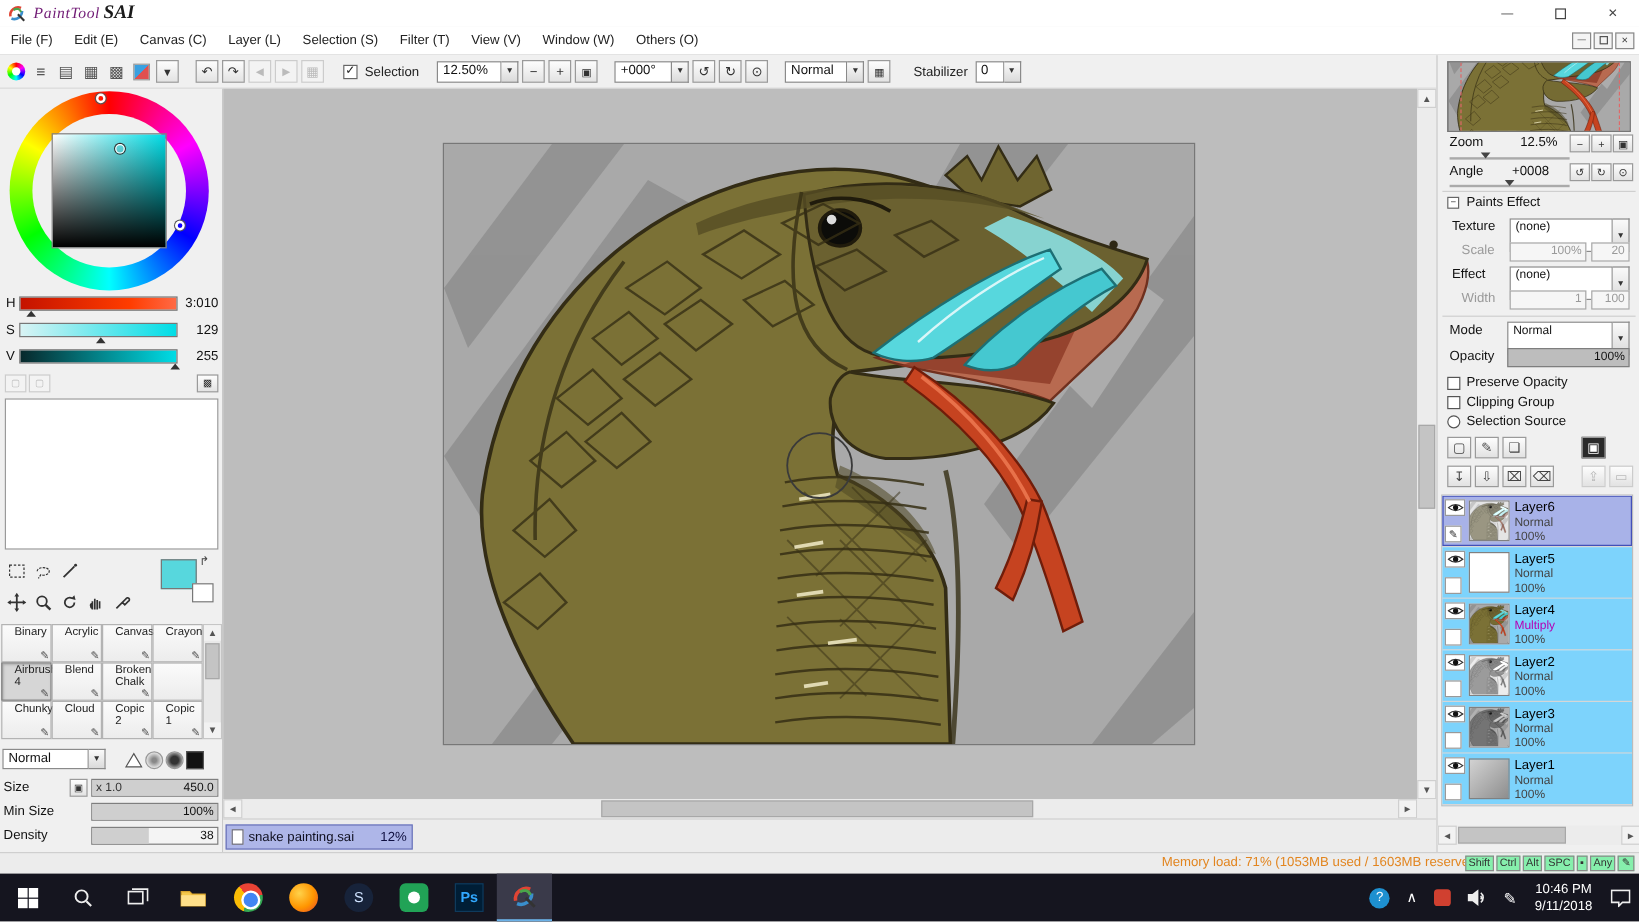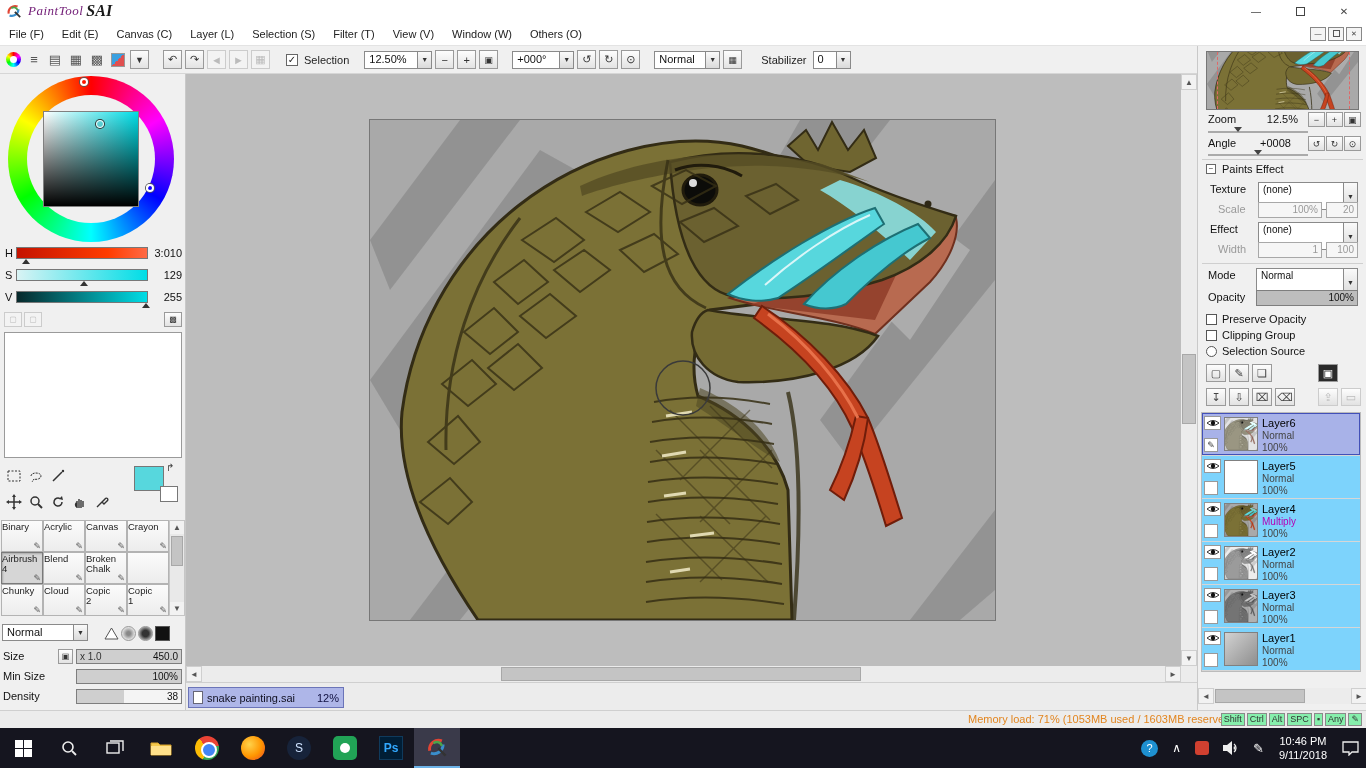--- a/index.html
+++ b/index.html
@@ -39,21 +39,21 @@
 .ringdot{position:absolute;width:8px;height:8px;border-radius:50%;border:2px solid #fff;box-shadow:0 0 0 1px #555}
 .svdot{position:absolute;width:8px;height:8px;border-radius:50%;border:1.5px solid #fff;box-shadow:0 0 0 1px #333}
 .hsvrow{position:absolute;left:0;width:186px;height:20px}
 .hsvlbl{position:absolute;left:5px;top:1px;font-size:11px}
 .hsvbar{position:absolute;left:16px;top:1px;width:132px;height:12px;border:1px solid #777}
 .hsvval{position:absolute;right:4px;top:1px;width:36px;text-align:right;font-size:11px}
 .mark{position:absolute;top:13px;width:0;height:0;border-left:4px solid transparent;border-right:4px solid transparent;border-bottom:5px solid #333}
 .scratch{position:absolute;left:4px;top:258px;width:178px;height:126px;background:#fff;border:1px solid #9a9a9a}
 .toolico{position:absolute;width:20px;height:20px;display:flex;align-items:center;justify-content:center}
 .bgrid{position:absolute;left:1px;top:446px;width:168px;height:96px;display:grid;grid-template-columns:repeat(4,42px);grid-template-rows:repeat(3,32px)}
-.bcell{border:1px solid #b3b3b3;background:linear-gradient(#fbfbfb,#ececec);position:relative;font-size:9.5px;padding:1px 0;white-space:pre-line;line-height:10px;color:#222}
+.bcell{border:1px solid #b3b3b3;background:linear-gradient(#fbfbfb,#ececec);position:relative;font-size:9.5px;padding:1px 10px;white-space:pre-line;line-height:10px;color:#222}
 .bcell.sel{background:#d6d6d6;border:1px solid #7a7a7a;box-shadow:inset 1px 1px 2px #aaa}
 .bcell .pg{position:absolute;right:1px;bottom:0;font-size:9px;color:#555}
 .vscroll-mini{position:absolute;left:169px;top:446px;width:16px;height:96px;background:#e9e9e9;border:1px solid #c6c6c6}
 .pslider{position:absolute;height:15px;border:1px solid #7e7e7e;background:#f4f4f4;font-size:10px}
 .psfill{position:absolute;left:0;top:0;bottom:0;background:#cfcfcf}
 .psval{position:absolute;right:3px;top:1px}
 .pspre{position:absolute;left:3px;top:1px;color:#333}
 .plabel{position:absolute;left:3px;font-size:11px}
 .shape{position:absolute;top:552px;width:15px;height:15px}
 

